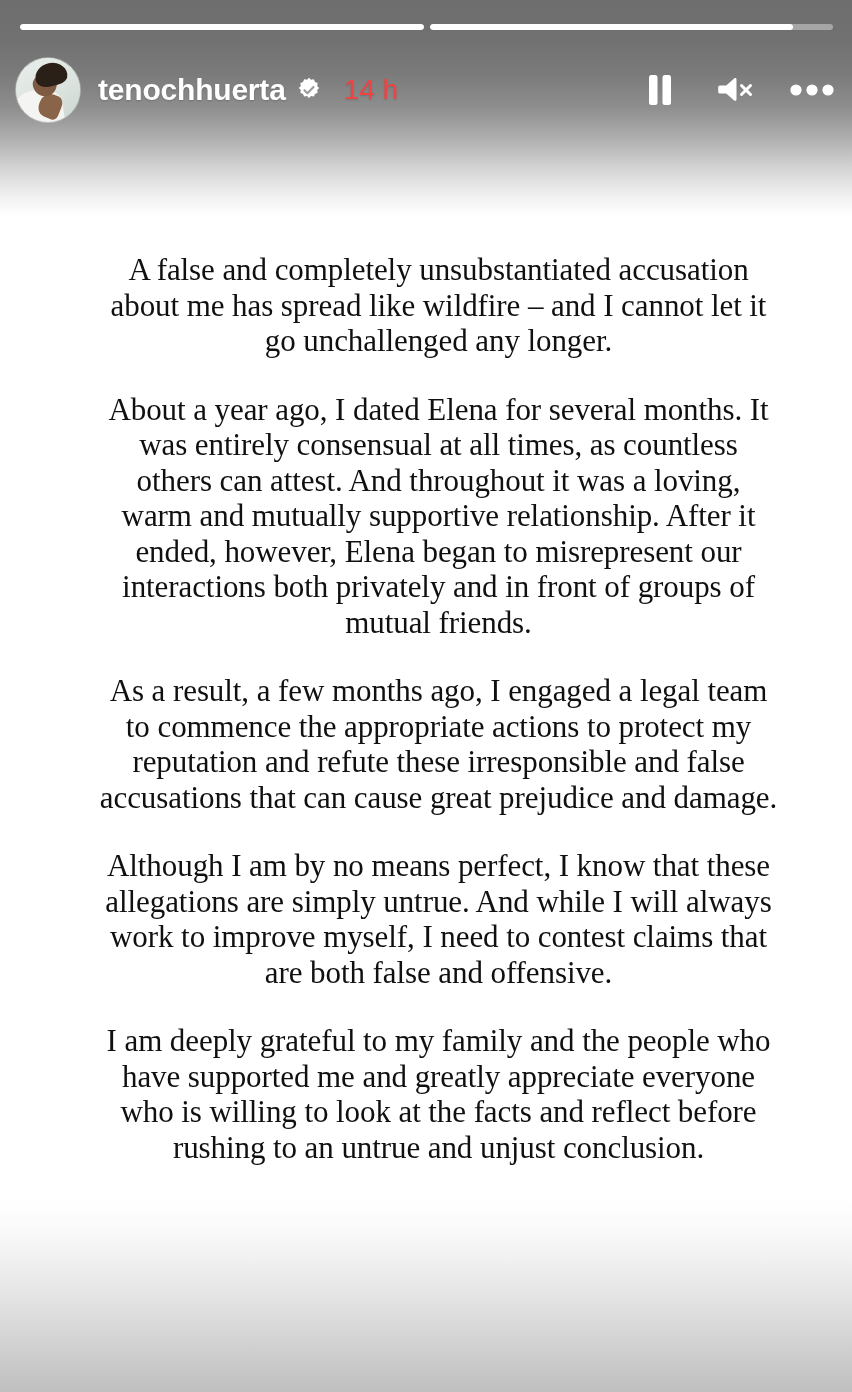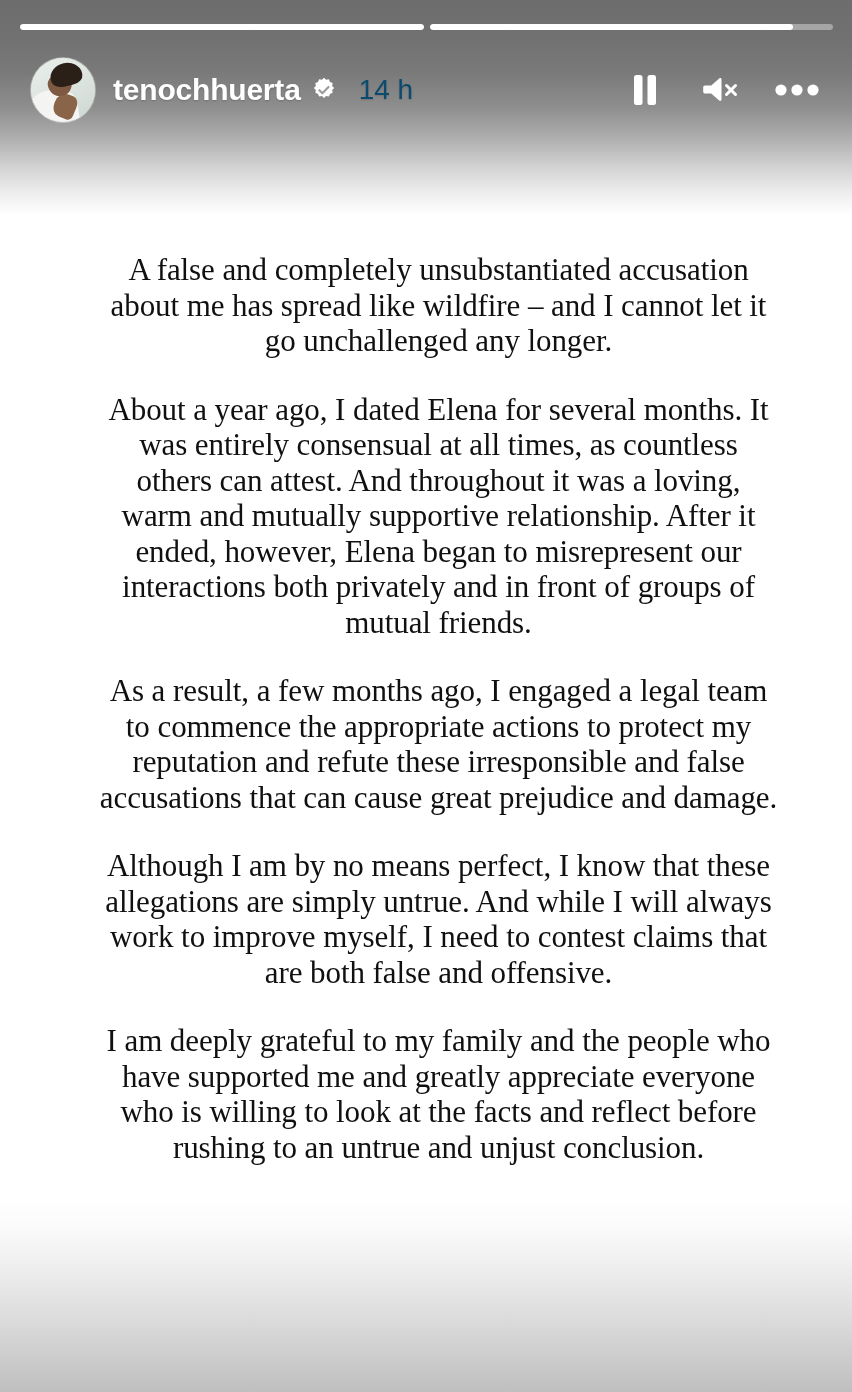--- a/index.html
+++ b/index.html
@@ -82,21 +82,21 @@
 
   
   .header {
     position: absolute;
     left: 0;
     top: 52px;
     width: 852px;
     height: 76px;
     display: flex;
     align-items: center;
-    padding: 0 31px;
+    padding: 0 16px;
     box-sizing: border-box;
     z-index: 6;
   }
   .avatar {
     width: 64px;
     height: 64px;
     border-radius: 50%;
     overflow: hidden;
     flex: 0 0 auto;
     background: #cfd6d2;
@@ -161,21 +161,21 @@
     width: 26px;
     height: 26px;
     margin-left: 10px;
     flex: 0 0 auto;
   }
   .verified svg { display: block; }
   .timestamp {
     font-family: "Liberation Sans", "DejaVu Sans", sans-serif;
     font-size: 28px;
     font-weight: 400;
-    color: #0c4a6e;
+    color: #ef4444;
     margin-left: 22px;
     white-space: nowrap;
     text-shadow: 0 1px 2px rgba(0,0,0,0.15);
   }
 
   .header-actions {
     display: flex;
     align-items: center;
     gap: 36px;
     flex: 0 0 auto;

